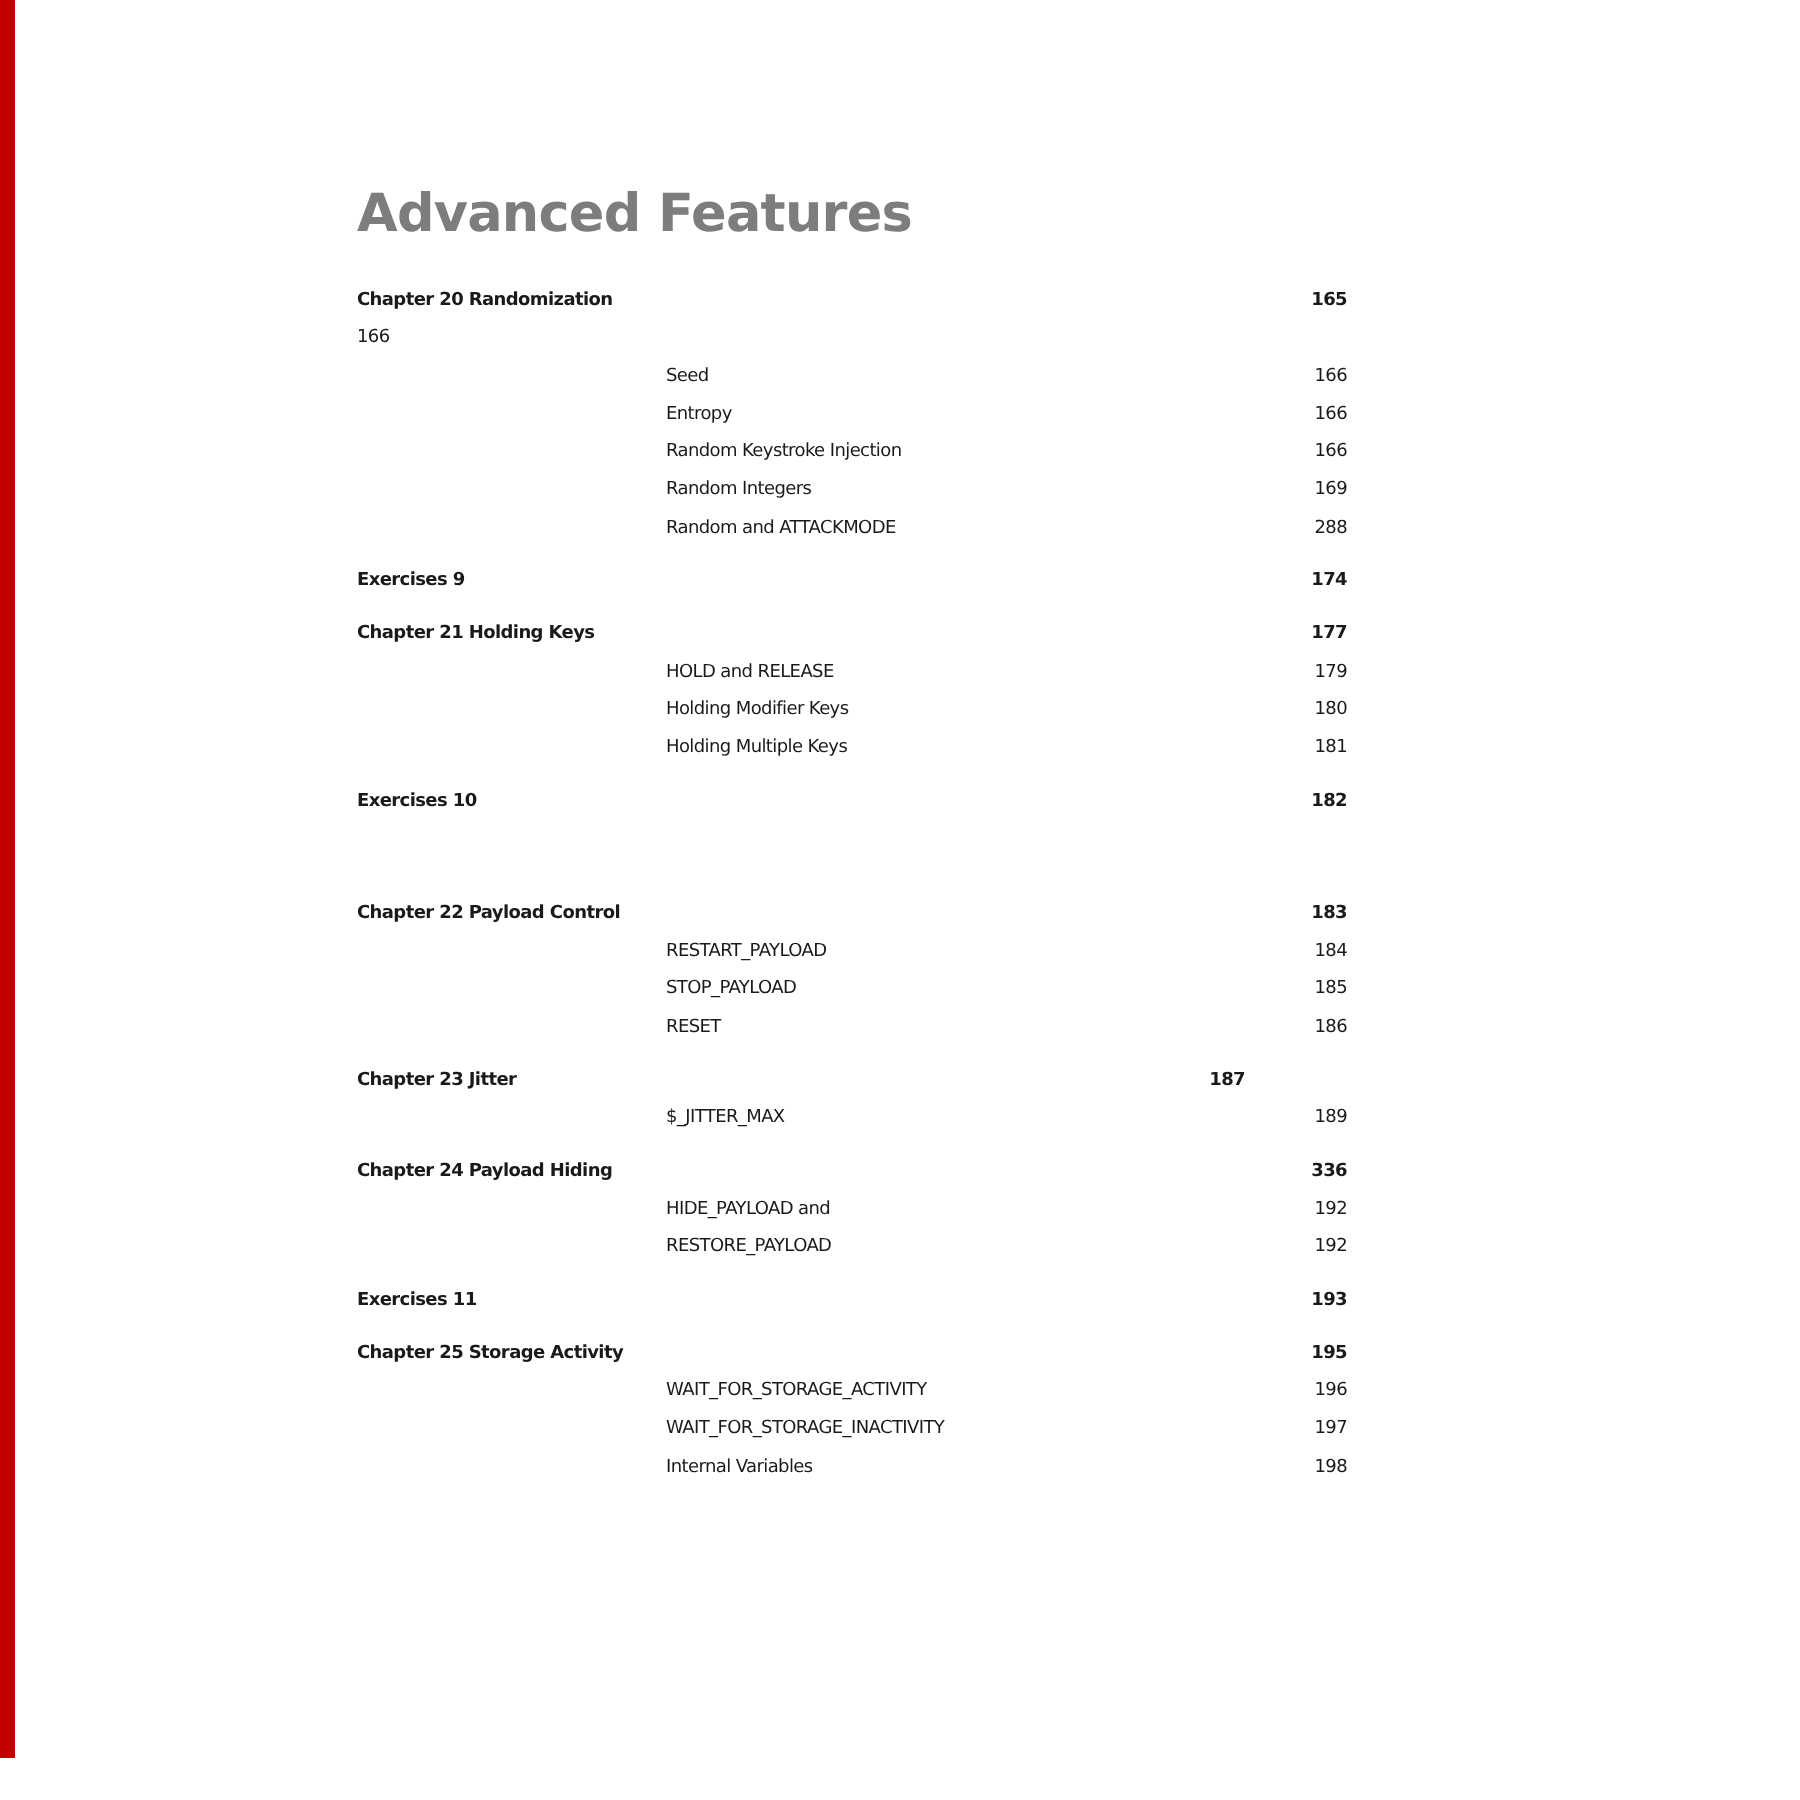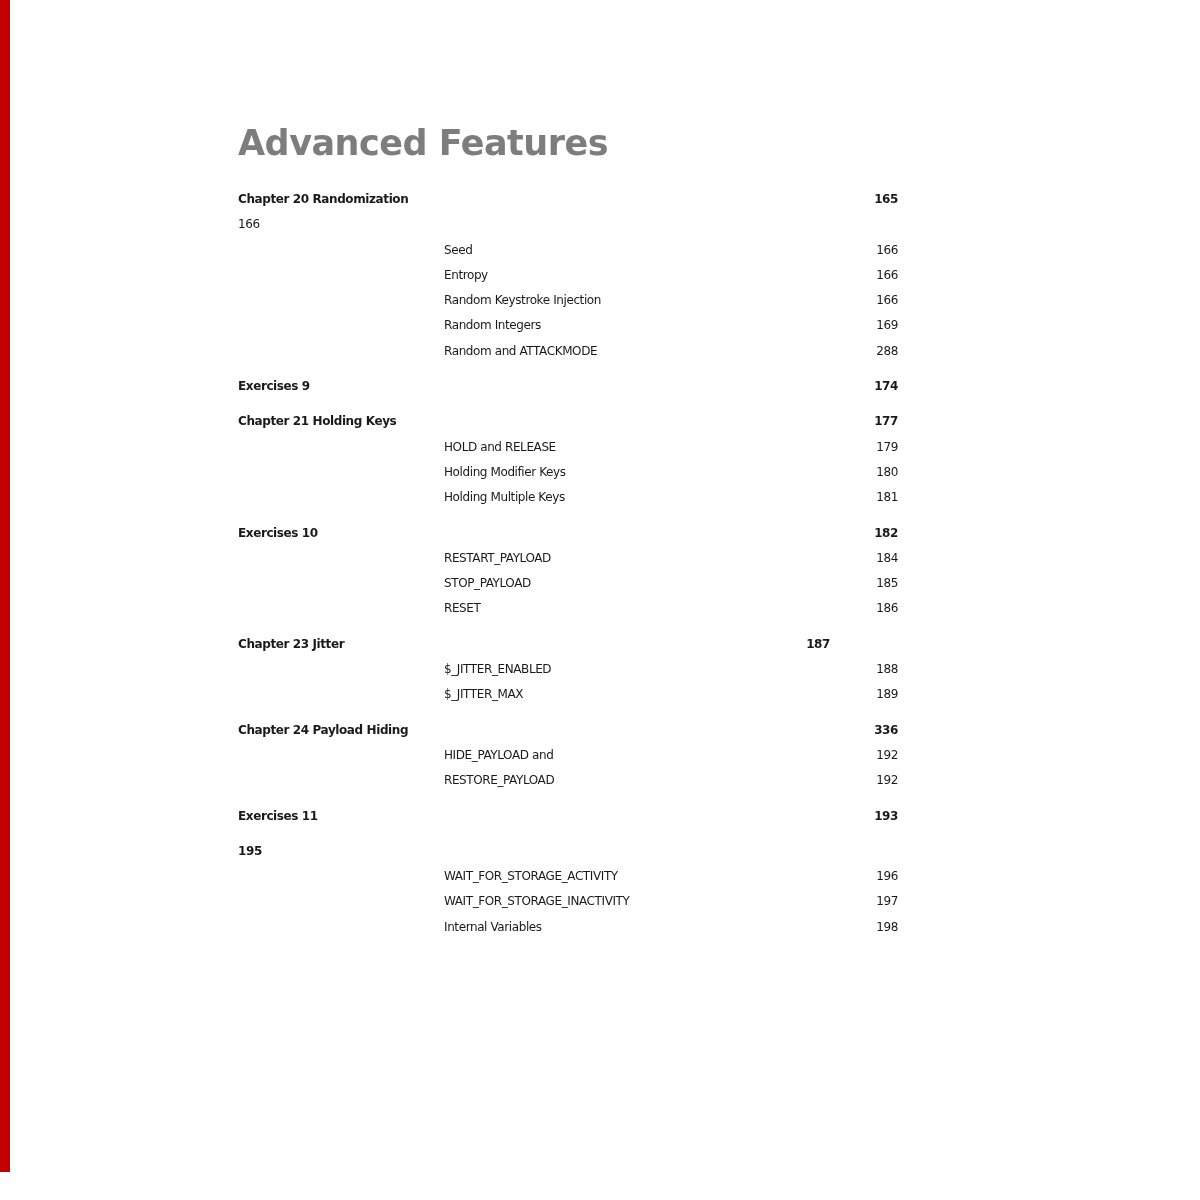--- a/index.html
+++ b/index.html
@@ -127,39 +127,39 @@
         <span class="page">180</span>
       </div>
       <div class="row sub">
         <span class="label">Holding Multiple Keys</span>
         <span class="page">181</span>
       </div>
       <div class="row exercise gap1">
         <span class="label">Exercises 10</span>
         <span class="page">182</span>
       </div>
+      <div class="row chapter gap2">
+        <span class="label">Chapter 22 Payload Control</span>
+        <span class="page">183</span>
+      </div>
       <div class="row sub">
         <span class="label">RESTART_PAYLOAD</span>
         <span class="page">184</span>
       </div>
       <div class="row sub">
         <span class="label">STOP_PAYLOAD</span>
         <span class="page">185</span>
       </div>
       <div class="row sub">
         <span class="label">RESET</span>
         <span class="page">186</span>
       </div>
       <div class="row chapter gap1">
         <span class="label">Chapter 23 Jitter</span>
         <span class="page inset">187</span>
-      </div>
-      <div class="row sub">
-        <span class="label">$_JITTER_ENABLED</span>
-        <span class="page">188</span>
       </div>
       <div class="row sub">
         <span class="label">$_JITTER_MAX</span>
         <span class="page">189</span>
       </div>
       <div class="row chapter gap1">
         <span class="label">Chapter 24 Payload Hiding</span>
         <span class="page">336</span>
       </div>
       <div class="row sub">
@@ -168,20 +168,21 @@
       </div>
       <div class="row sub">
         <span class="label">RESTORE_PAYLOAD</span>
         <span class="page">192</span>
       </div>
       <div class="row exercise gap1">
         <span class="label">Exercises 11</span>
         <span class="page">193</span>
       </div>
       <div class="row chapter gap1">
+        <span class="label">Chapter 25 Storage Activity</span>
         <span class="page">195</span>
       </div>
       <div class="row sub">
         <span class="label">WAIT_FOR_STORAGE_ACTIVITY</span>
         <span class="page">196</span>
       </div>
       <div class="row sub">
         <span class="label">WAIT_FOR_STORAGE_INACTIVITY</span>
         <span class="page">197</span>
       </div>

